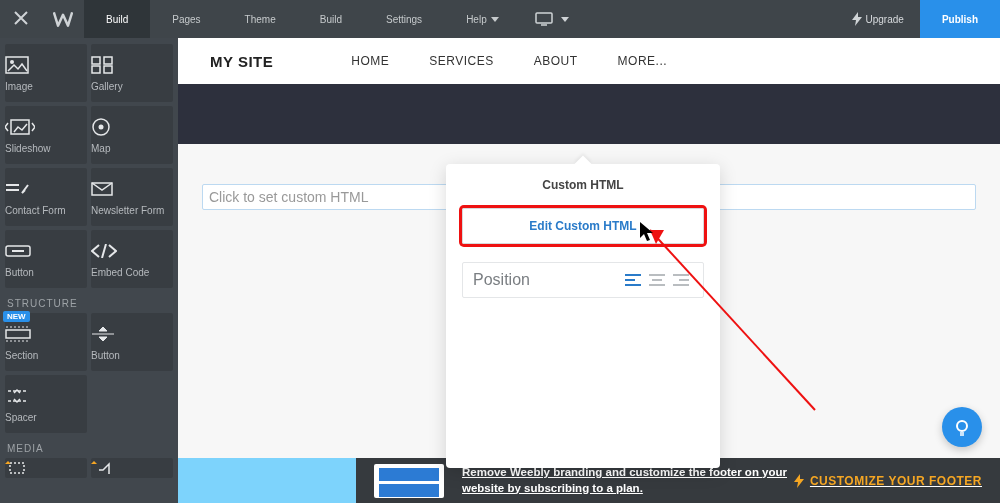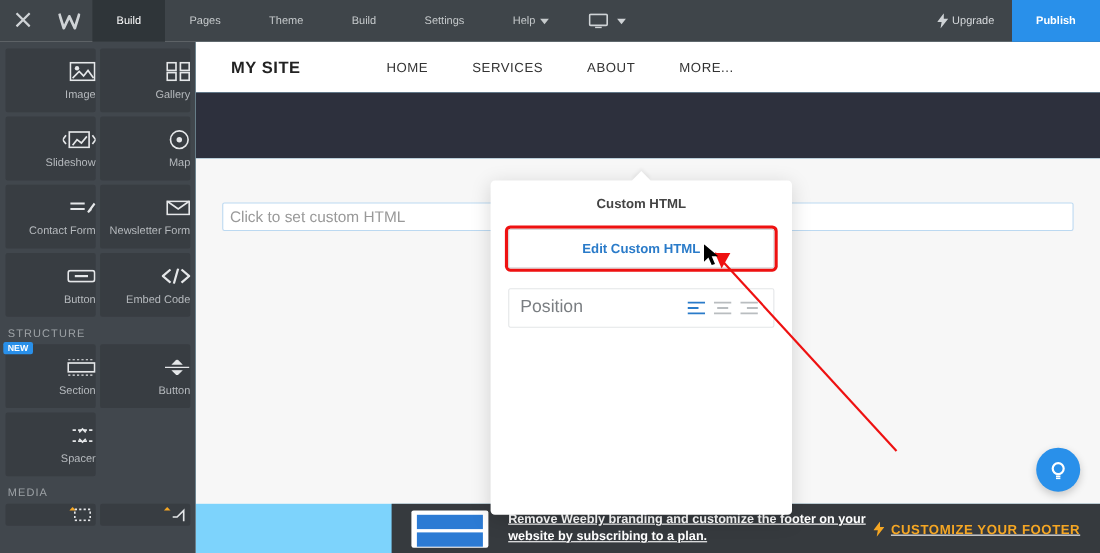--- a/index.html
+++ b/index.html
@@ -15,21 +15,21 @@
   .topbar .spacer { flex: 1; }
   .topbar .device { padding: 0 14px; cursor: pointer; display:flex; align-items:center; gap:4px; }
   .topbar .upgrade { padding: 0 16px; color: #d7dadd; cursor: pointer; display:flex; align-items:center; gap:4px;}
   .topbar .publish { height: 38px; padding: 0 22px; background: #2990ea; color: #fff; display: flex; align-items: center; font-weight: 700; cursor: pointer; }
   .caret-down { display:inline-block; width:0;height:0;border-left:4px solid transparent;border-right:4px solid transparent;border-top:5px solid currentColor; margin-left:4px;}
 
   
   .sidebar { position: absolute; top: 38px; left: 0; width: 178px; bottom: 0; background: #41474d; overflow: auto; padding: 6px 5px 0 5px; }
   .sidebar::-webkit-scrollbar{width:6px;} .sidebar::-webkit-scrollbar-thumb{background:#2e3338;}
   .tool-grid { display: grid; grid-template-columns: 1fr 1fr; gap: 4px; }
-  .tool { background: #383d42; border-radius: 2px; display: flex; flex-direction: column; align-items: flex-end; justify-content: center; height: 58px; color: #b6babe; font-size: 10px; cursor: grab; position:relative; }
+  .tool { background: #383d42; border-radius: 2px; display: flex; flex-direction: column; align-items: flex-start; justify-content: center; height: 58px; color: #b6babe; font-size: 10px; cursor: grab; position:relative; }
   .tool .ico { color: #e5e7e9; margin-bottom: 5px; display:flex; align-items:center; justify-content:center; height:22px; }
   .section-label { font-size: 10px; letter-spacing: 1px; color: #9ea3a7; margin: 10px 0 4px 2px; text-transform: uppercase; }
   .new-badge { position:absolute; top:-2px; left:-2px; background:#2990ea; color:#fff; font-size:8px; font-weight:700; padding:1px 4px; border-radius:2px; }
 
   
   .canvas { position: absolute; top: 38px; left: 178px; right: 0; bottom: 0; background: #7dd3fc; overflow: hidden; }
   .site-header { background: #fff; height: 46px; display: flex; align-items: center; padding: 0 32px; }
   .site-title { font-weight: 700; font-size: 15px; letter-spacing: .5px; color: #222; }
   .site-nav { display: flex; gap: 40px; margin-left: 78px; }
   .site-nav a { font-size: 12px; letter-spacing: .5px; color: #333; text-decoration: none; cursor: pointer; }

